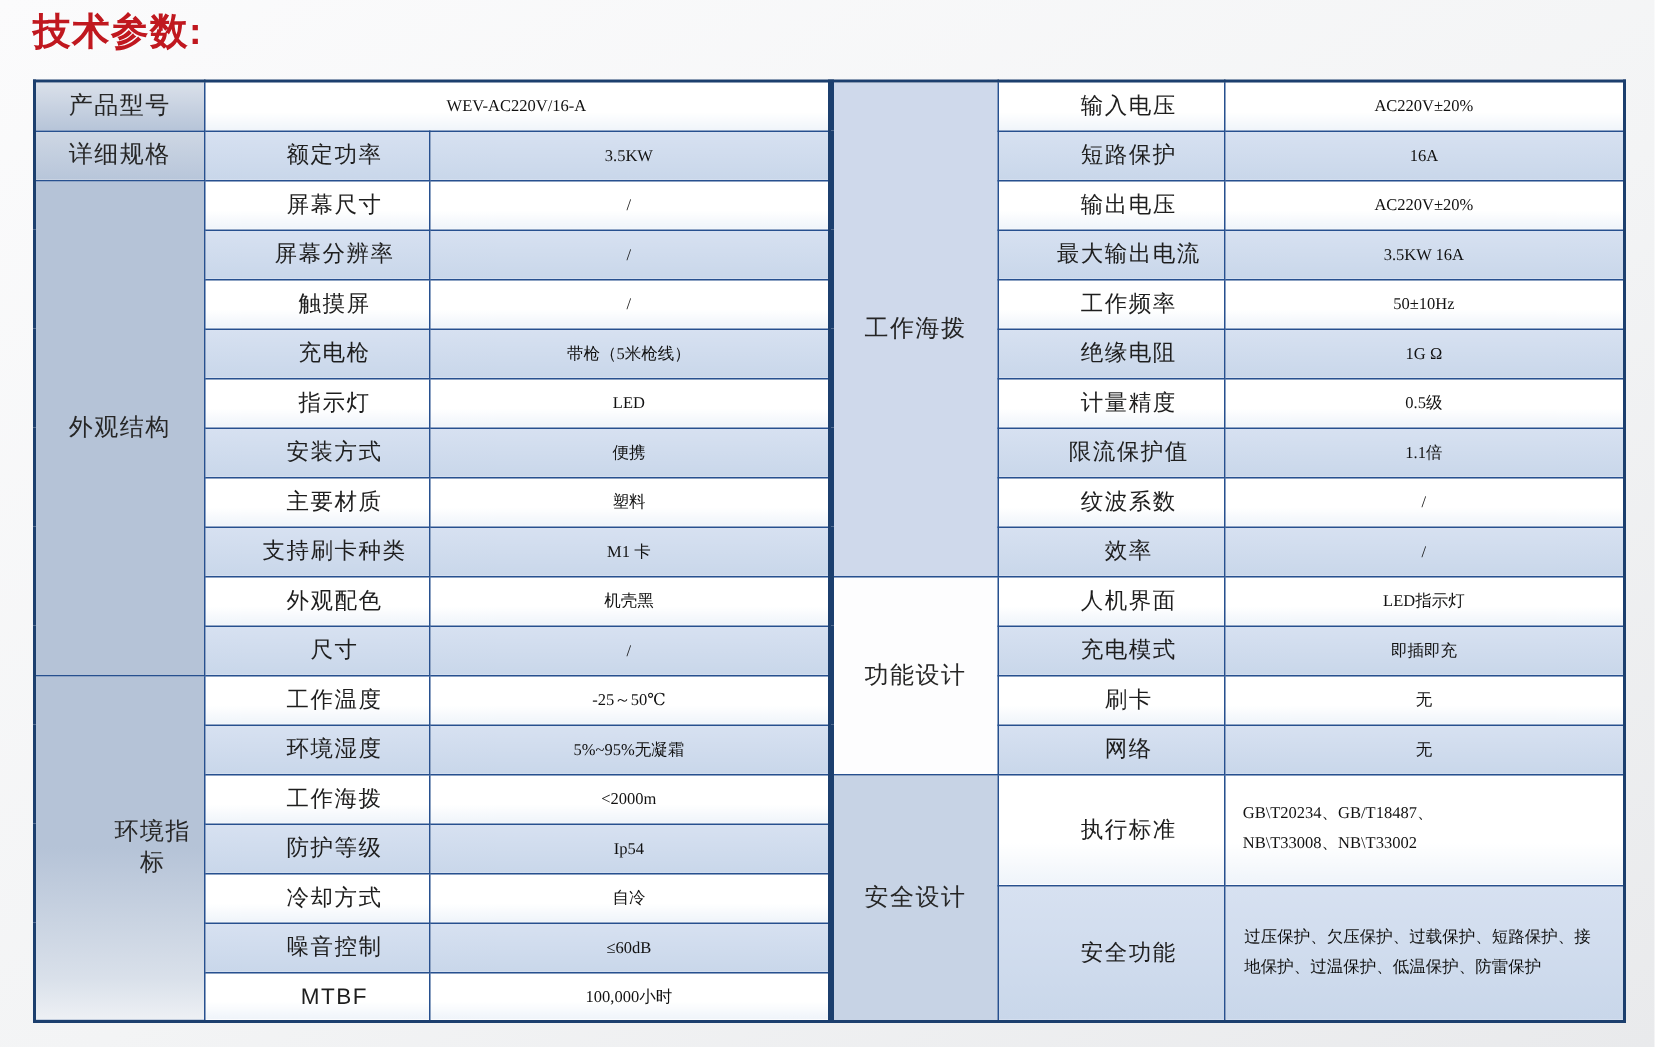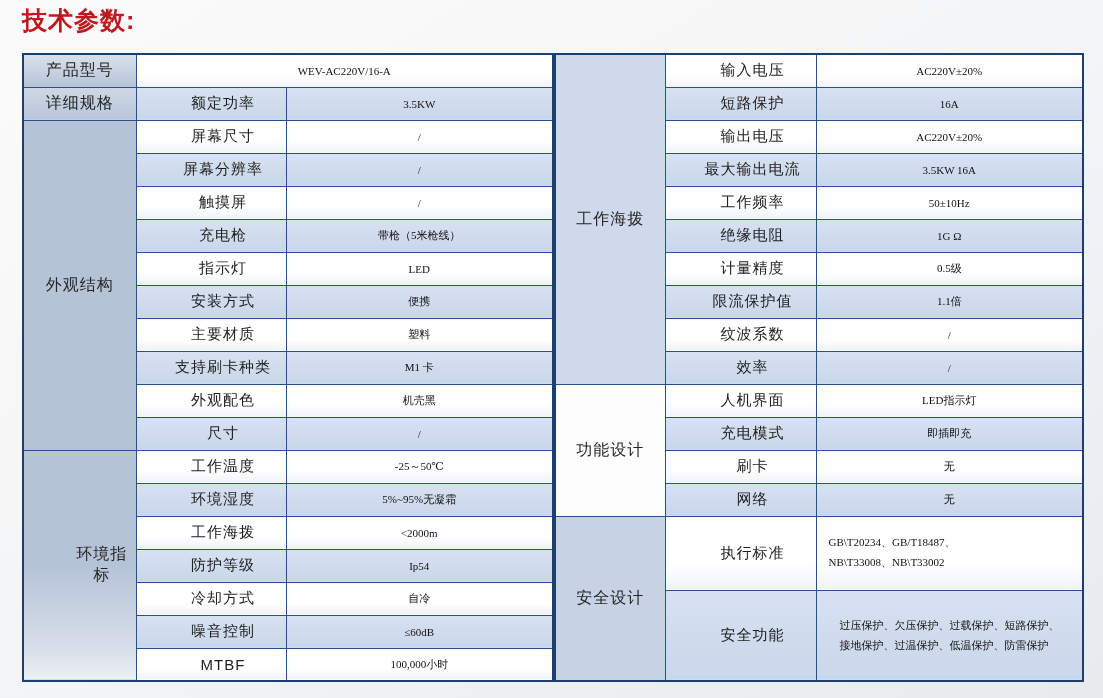--- a/index.html
+++ b/index.html
@@ -35,21 +35,21 @@
   .cat-elec    { background:#cfd9eb; }
   .cat-func    { background:#fdfdfe; }
   .cat-safe    { background:#c7d3e5; }
   
   tr.row-standards { height:74px; }
   tr.row-functions { height:91px; }
   .value.left-multi {
     text-align:left; padding:14px 12px; line-height:1.8; white-space:pre-line;
   }
   .value.wrap-multi {
-    text-align:left; padding:4px 12px 4px 23px; line-height:1.85;
+    text-align:left; padding:4px 12px 4px 13px; line-height:1.85;
   }
 </style>
 </head>
 <body>
 
 <div class="page">
   <div class="page-title">技术参数:</div>
 
   <div class="tables">
 

